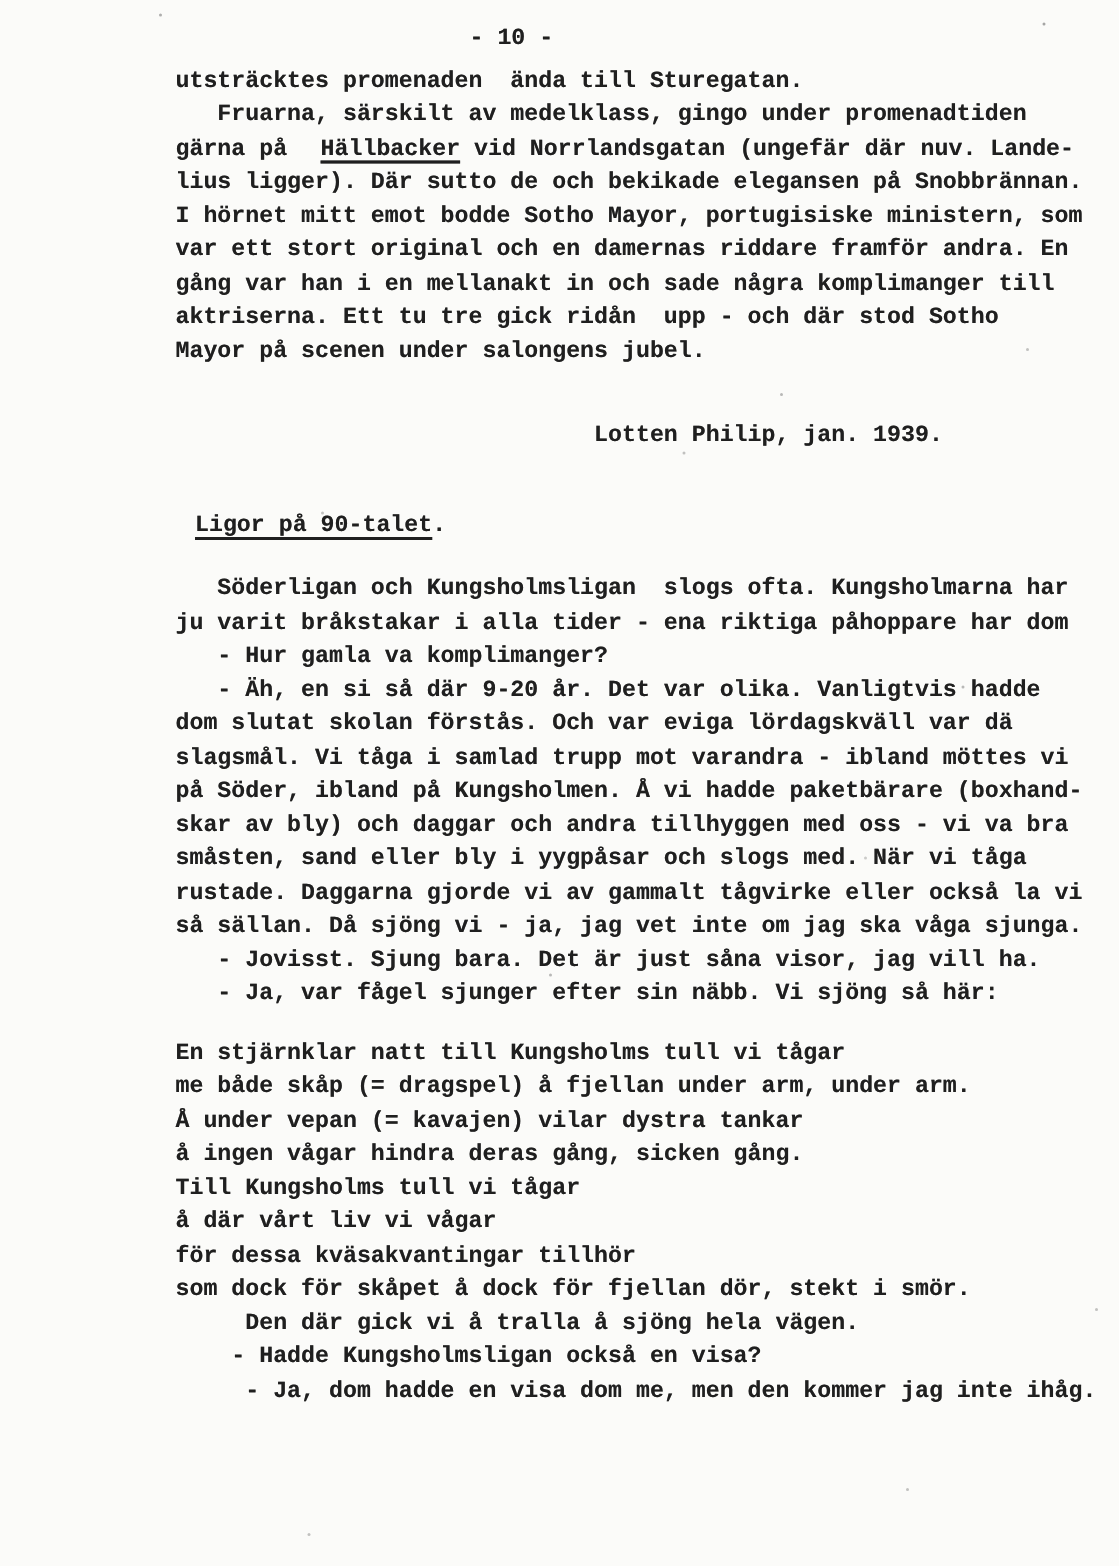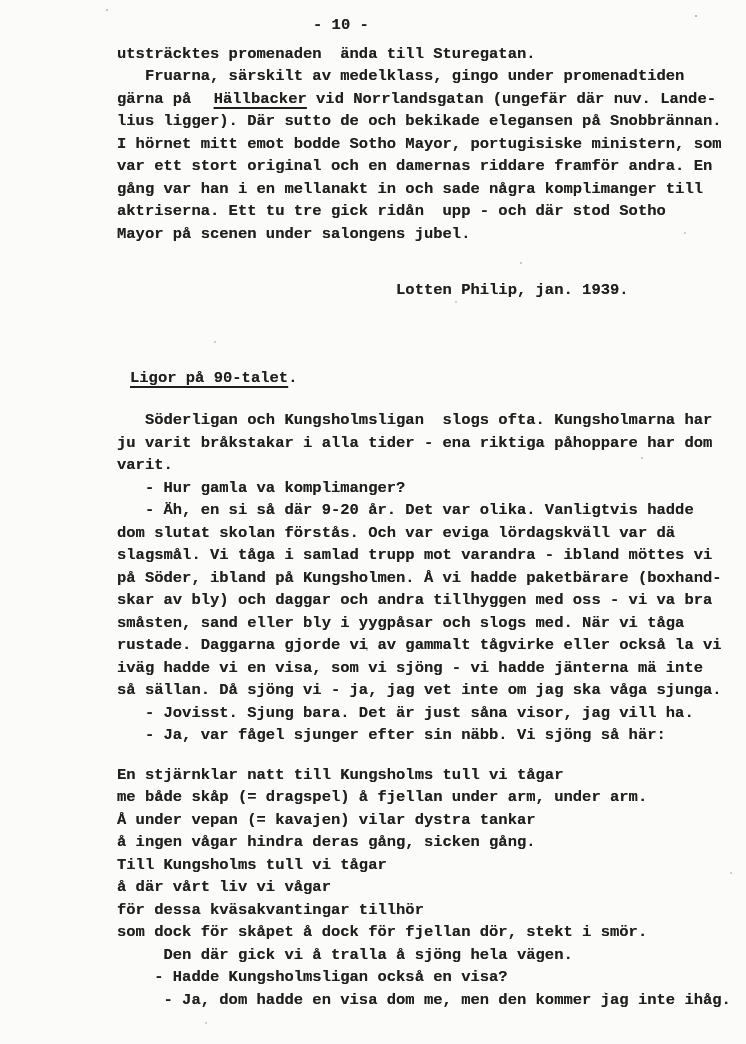--- a/index.html
+++ b/index.html
@@ -33,21 +33,21 @@
   .line { white-space: pre; min-height: 22.5px; }
   .u {
     text-decoration: underline;
     text-decoration-thickness: 1.5px;
     text-underline-offset: 3.5px;
     padding-left: 13px;
   }
   
   .blk-paragraph-opening { margin-top: 6px; }
   .blk-signature        { margin-top: 34px; }
-  .blk-section-heading  { margin-top: 65px; }
+  .blk-section-heading  { margin-top: 37px; }
   .blk-paragraph-interview { margin-top: 20px; }
   .blk-song-verse       { margin-top: 17px; }
   
   .blk-page-number { margin-left: 196px; }
   
   .speck {
     position: absolute;
     left: 0; top: 0;
     width: 2px; height: 2px;
     border-radius: 50%;
@@ -89,30 +89,28 @@
       </div>
     <div class="block blk-signature">
         <div class="line"><span>                              Lotten Philip, jan. 1939.</span></div>
       </div>
     <div class="block blk-section-heading">
         <div class="line"><span class="u">Ligor på 90-talet</span><span>.</span></div>
       </div>
     <div class="block blk-paragraph-interview">
         <div class="line"><span>   Söderligan och Kungsholmsligan  slogs ofta. Kungsholmarna har</span></div>
         <div class="line"><span>ju varit bråkstakar i alla tider - ena riktiga påhoppare har dom</span></div>
-        <div class="line"><span>varit.</span></div>
         <div class="line"><span>   - Hur gamla va komplimanger?</span></div>
         <div class="line"><span>   - Äh, en si så där 9-20 år. Det var olika. Vanligtvis hadde</span></div>
         <div class="line"><span>dom slutat skolan förstås. Och var eviga lördagskväll var dä</span></div>
         <div class="line"><span>slagsmål. Vi tåga i samlad trupp mot varandra - ibland möttes vi</span></div>
         <div class="line"><span>på Söder, ibland på Kungsholmen. Å vi hadde paketbärare (boxhand-</span></div>
         <div class="line"><span>skar av bly) och daggar och andra tillhyggen med oss - vi va bra</span></div>
         <div class="line"><span>småsten, sand eller bly i yygpåsar och slogs med. När vi tåga</span></div>
         <div class="line"><span>rustade. Daggarna gjorde vi av gammalt tågvirke eller också la vi</span></div>
-        <div class="line"><span>iväg hadde vi en visa, som vi sjöng - vi hadde jänterna mä inte</span></div>
         <div class="line"><span>så sällan. Då sjöng vi - ja, jag vet inte om jag ska våga sjunga.</span></div>
         <div class="line"><span>   - Jovisst. Sjung bara. Det är just såna visor, jag vill ha.</span></div>
         <div class="line"><span>   - Ja, var fågel sjunger efter sin näbb. Vi sjöng så här:</span></div>
       </div>
     <div class="block blk-song-verse">
         <div class="line"><span>En stjärnklar natt till Kungsholms tull vi tågar</span></div>
         <div class="line"><span>me både skåp (= dragspel) å fjellan under arm, under arm.</span></div>
         <div class="line"><span>Å under vepan (= kavajen) vilar dystra tankar</span></div>
         <div class="line"><span>å ingen vågar hindra deras gång, sicken gång.</span></div>
         <div class="line"><span>Till Kungsholms tull vi tågar</span></div>

